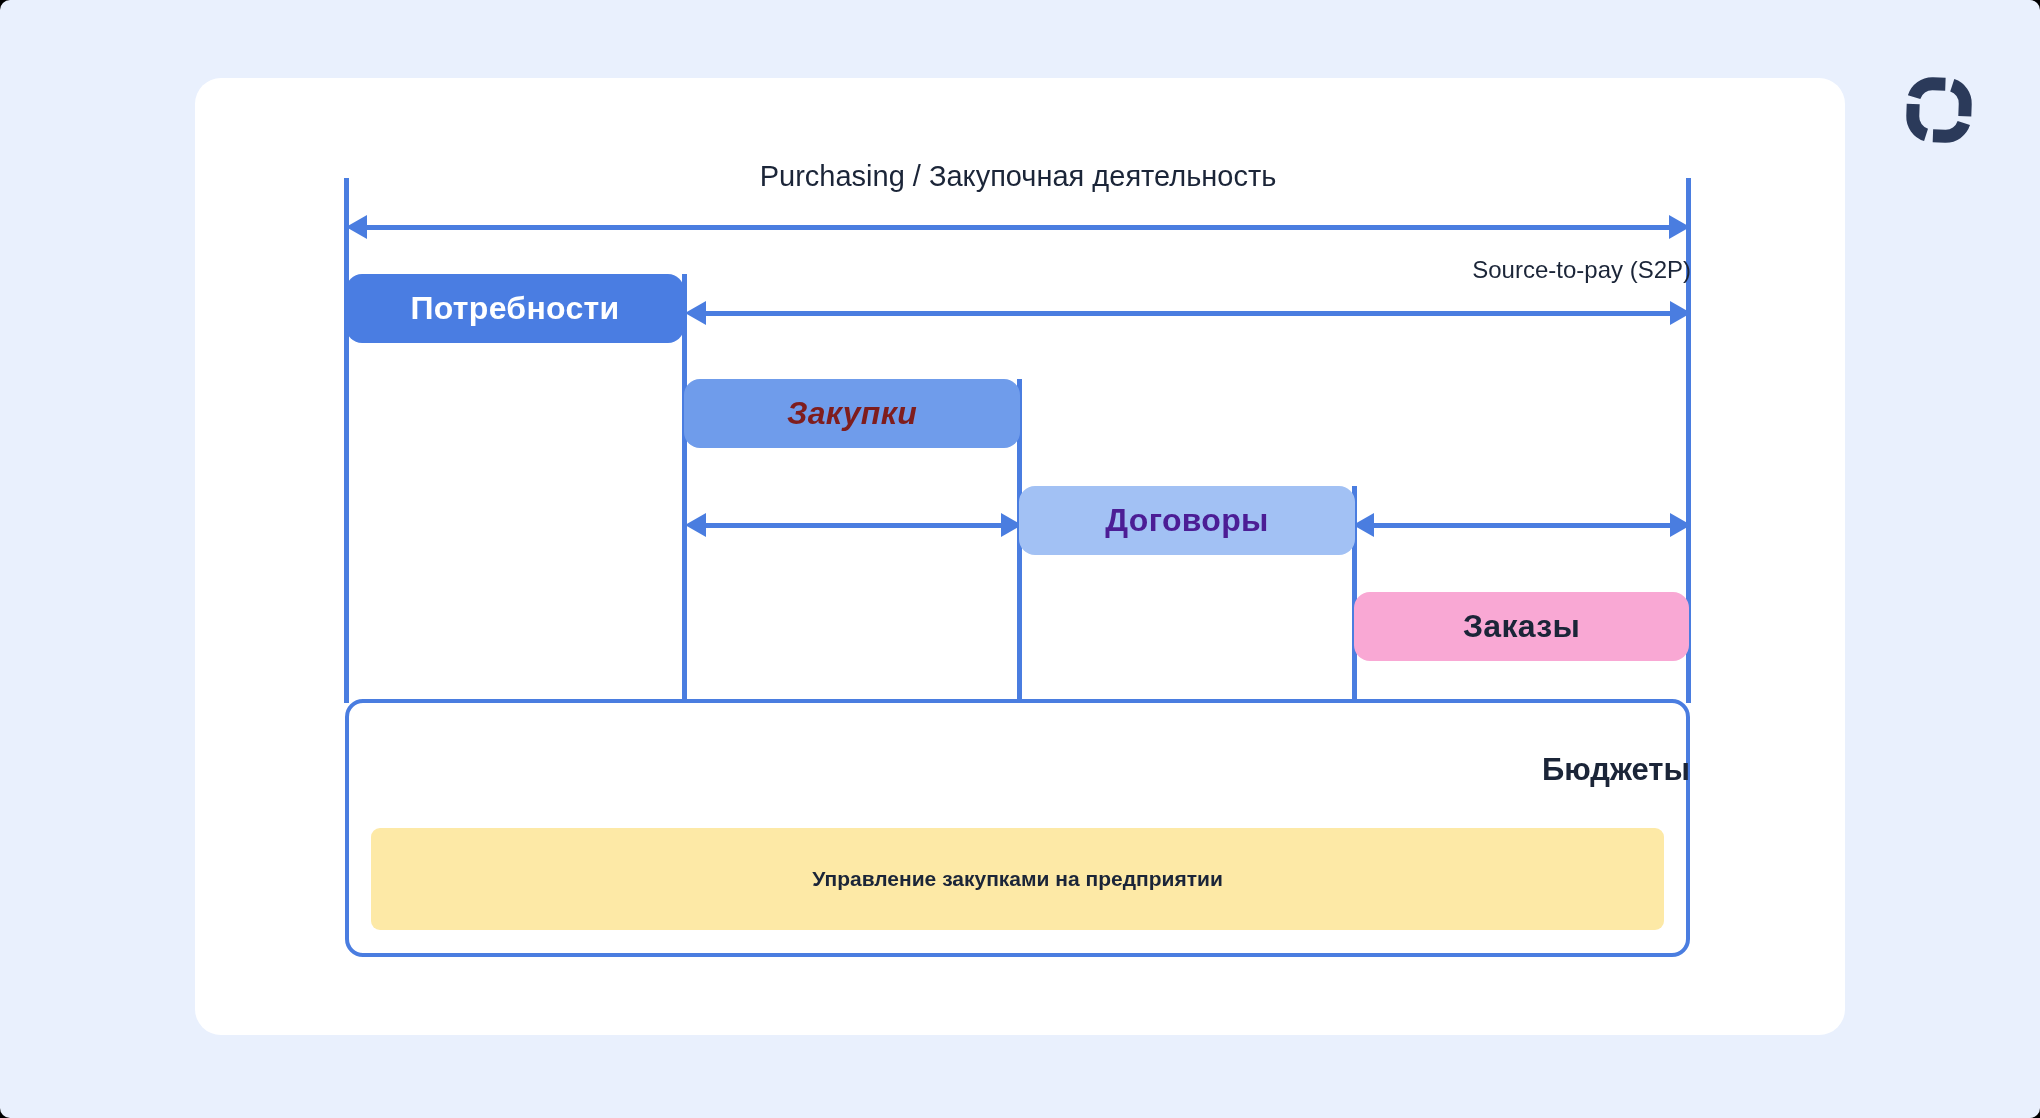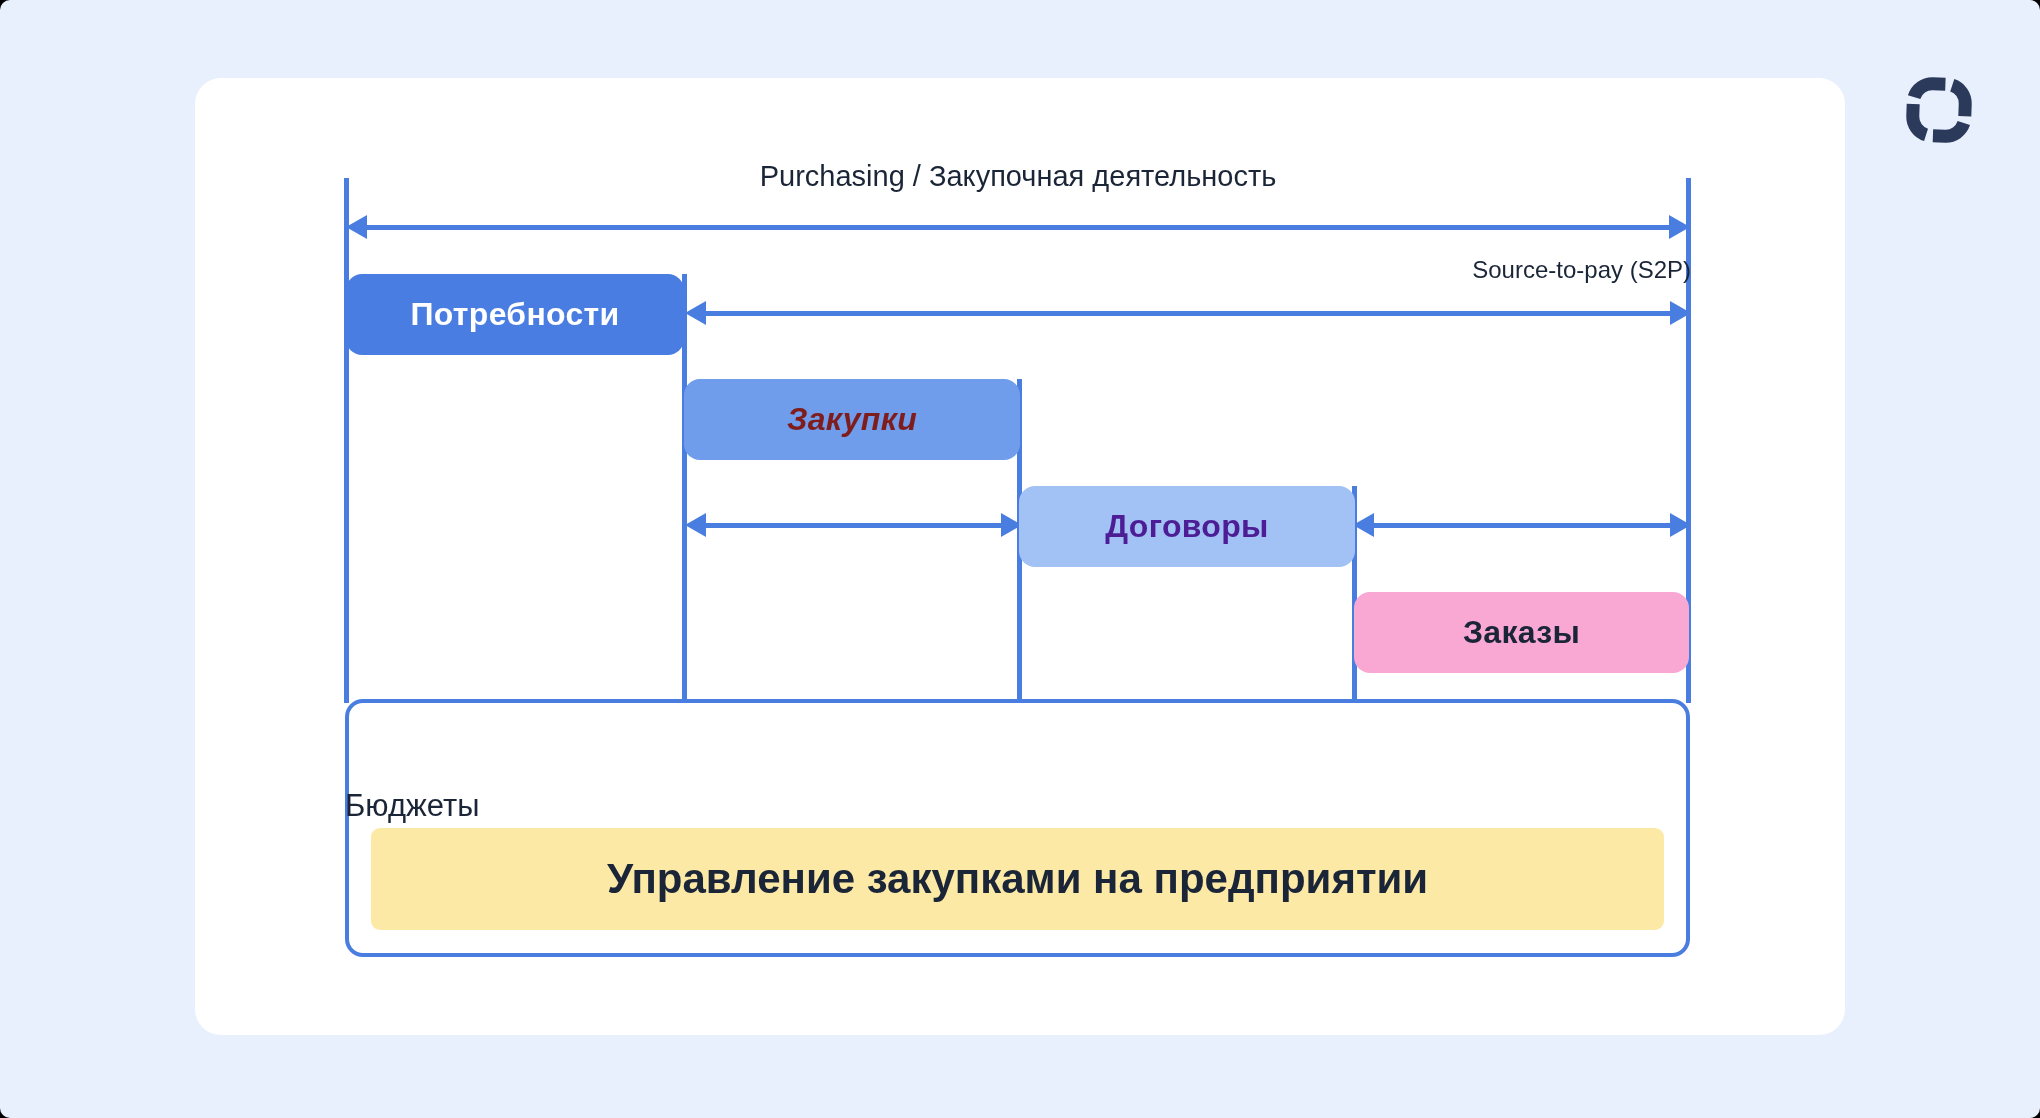--- a/index.html
+++ b/index.html
@@ -64,21 +64,21 @@
   .lbl{
     position:absolute;
     text-align:right;
     font-size:24px;
     line-height:39px;
     color:var(--dark);
     white-space:nowrap;
   }
   .stage-box{
     position:absolute;
-    height:81px;
+    height:69px;
     border-radius:16px;
     display:flex;
     align-items:center;
     justify-content:center;
     font-size:32px;
     font-weight:700;
     letter-spacing:.3px;
   }
   .stage-needs    {left:346px; top:274px; width:338px; background:#4a7de2; color:#ffffff;}
   .stage-sourcing {left:684px; top:379px; width:336px; background:#6f9ceb; color:#7f1d1d;font-style:italic;}
@@ -89,36 +89,35 @@
     left:345px;top:699px;
     width:1345px;height:258px;
     background:#ffffff;
     border:4px solid var(--blue);
     border-radius:18px;
   }
   .budgets-label{
     position:absolute;
     left:345px;top:752px;
     width:1345px;
-    text-align:left;
+    text-align:right;
     font-size:31px;
-    font-weight:400;
+    font-weight:700;
     color:var(--dark);
-    margin-top:36px;
   }
   .management{
     position:absolute;
     left:371px;top:828px;
     width:1293px;height:102px;
     background:#fde9a6;
     border-radius:9px;
     display:flex;
     align-items:center;
     justify-content:center;
-    font-size:42px;
+    font-size:21px;
     font-weight:700;
     color:var(--dark);
   }
   .title{
     position:absolute;
     left:346px;top:160px;
     width:1344px;
     text-align:center;
     font-size:29px;
     color:var(--dark);

